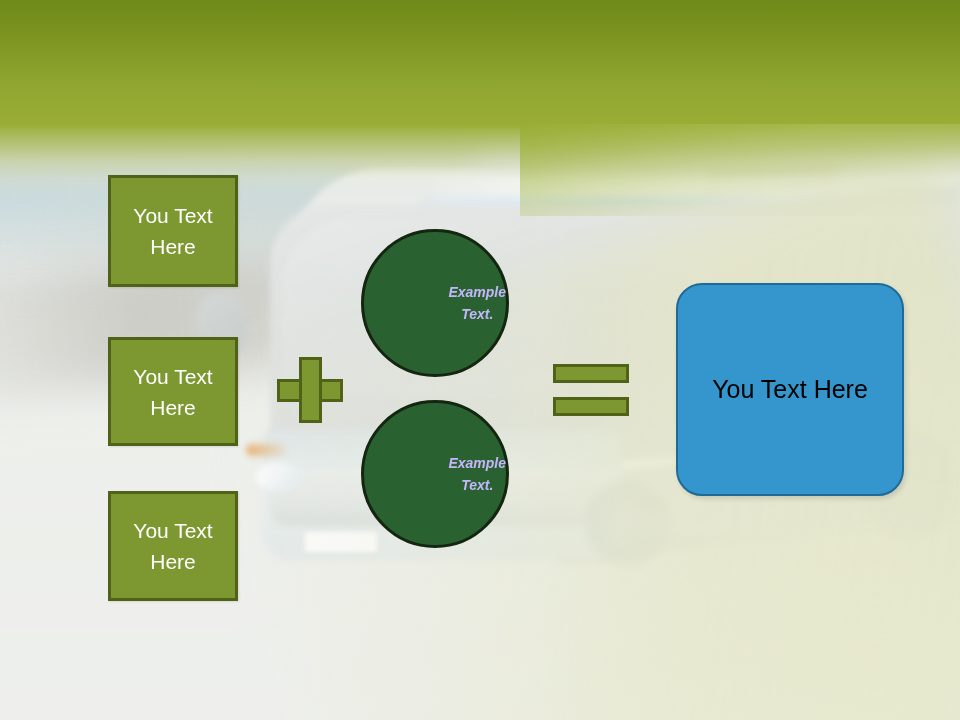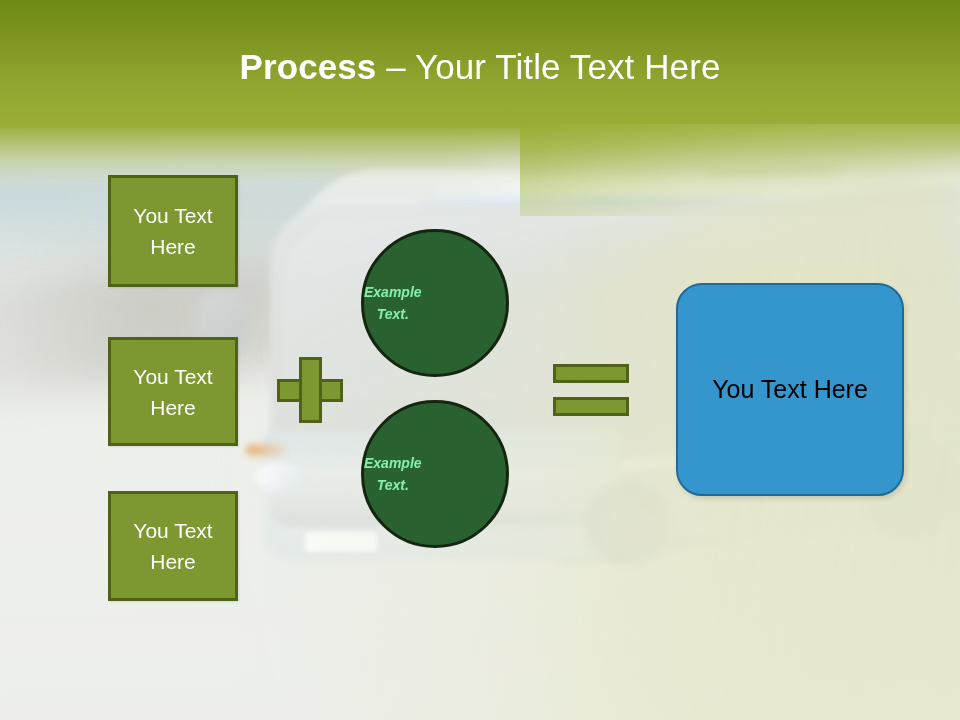--- a/index.html
+++ b/index.html
@@ -338,29 +338,29 @@
   .sq1 { left: 108px; top: 175px;  width: 130px; height: 112px; }
   .sq2 { left: 108px; top: 337px;  width: 130px; height: 109px; }
   .sq3 { left: 108px; top: 491px;  width: 130px; height: 110px; }
 
   .circle {
     position: absolute;
     border-radius: 50%;
     background: #2a6130;
     border: 3px solid #14260f;
     box-sizing: border-box;
-    color: #86efac;
+    color: #c4b5fd;
     font-size: 14px;
     line-height: 22px;
     font-weight: bold;
     font-style: italic;
     text-align: center;
     display: flex;
     align-items: center;
-    justify-content: flex-start;
+    justify-content: flex-end;
     z-index: 20;
   }
   .circle1 { left: 361px; top: 229px; width: 148px; height: 148px; }
   .circle2 { left: 361px; top: 400px; width: 148px; height: 148px; }
 
   .plus {
     position: absolute;
     left: 277px; top: 357px;
     width: 66px; height: 66px;
     z-index: 20;
@@ -444,21 +444,20 @@
     </div>
 
     <div class="bg-beige"></div>
     <div class="bg-beige2"></div>
     <div class="bg-global-soften"></div>
   </div>
 
   <div class="banner"></div>
   <div class="banner-fade"></div>
   <div class="banner-fade-r"></div>
-  <div class="title"><b>Process</b><span class="light"> – Your Title Text Here</span></div>
 
   <div class="sq sq1">
     <span>You Text Here</span>
   </div>
   <div class="sq sq2">
     <span>You Text Here</span>
   </div>
   <div class="sq sq3">
     <span>You Text Here</span>
   </div>

